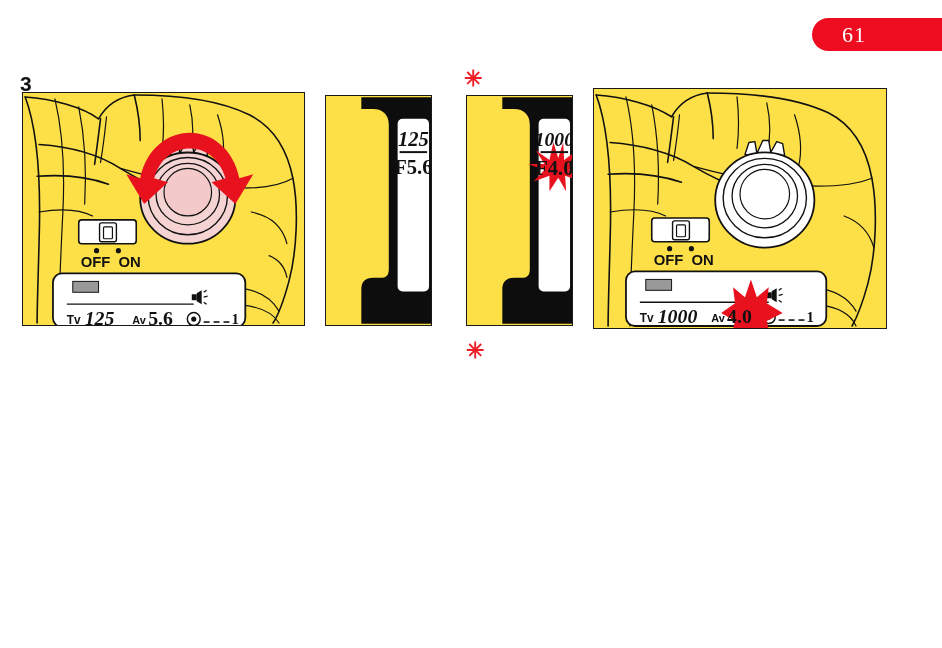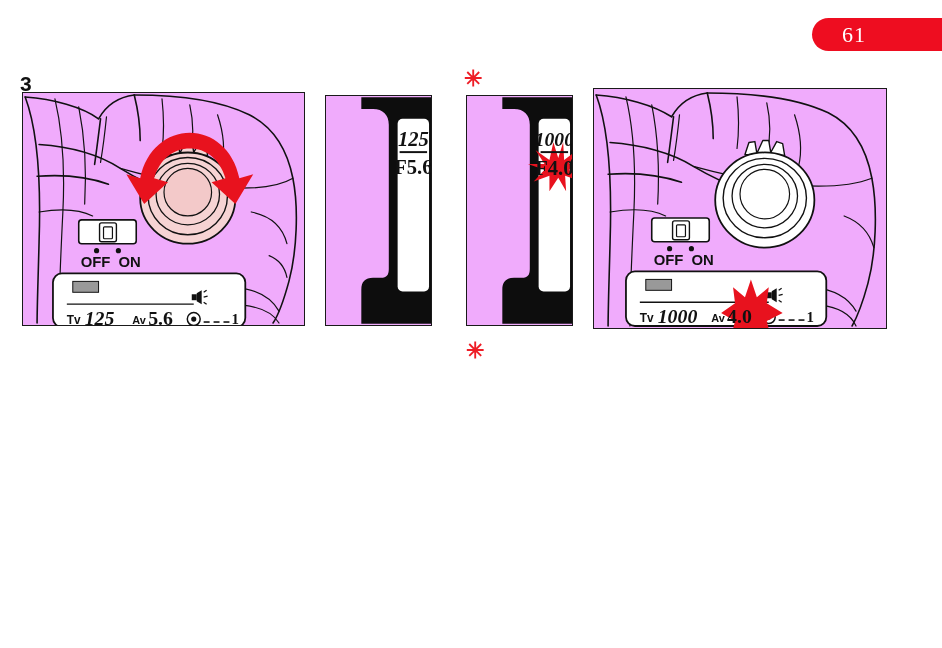--- a/index.html
+++ b/index.html
@@ -22,21 +22,21 @@
   }
 
   
   .step-number{
     position:absolute;left:20px;top:72px;
     font-size:21px;font-weight:bold;color:#111;
     font-family:"Liberation Sans",sans-serif;
   }
 
   
-  .panel{position:absolute;border:1.5px solid #1a1a1a;background:#f0abfc;box-sizing:border-box;}
+  .panel{position:absolute;border:1.5px solid #1a1a1a;background:#fde047;box-sizing:border-box;}
   .panel svg{display:block;width:100%;height:100%;}
 
   
   .asterisk{
     position:absolute;color:#ee1d26;font-size:22px;line-height:1;
     font-family:"Liberation Serif",serif;font-weight:bold;
   }
 </style>
 </head>
 <body>

